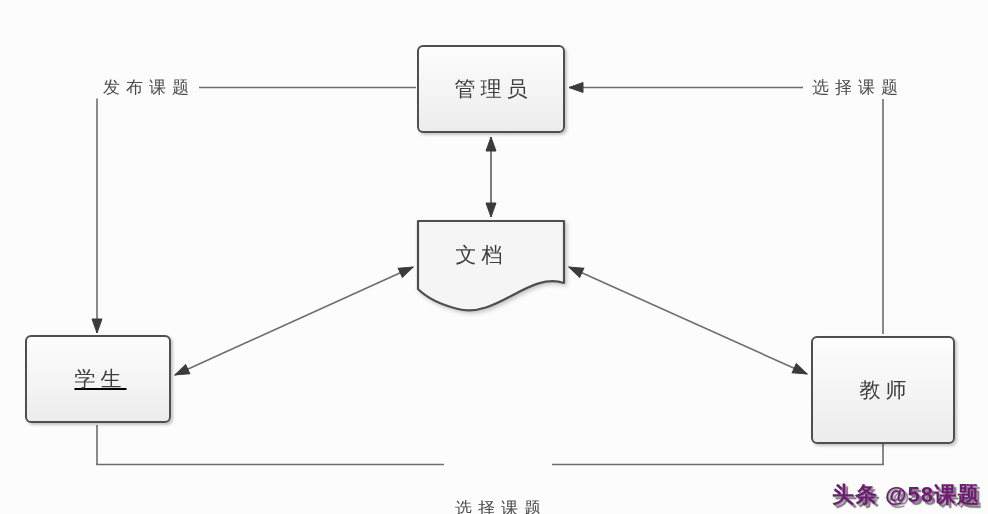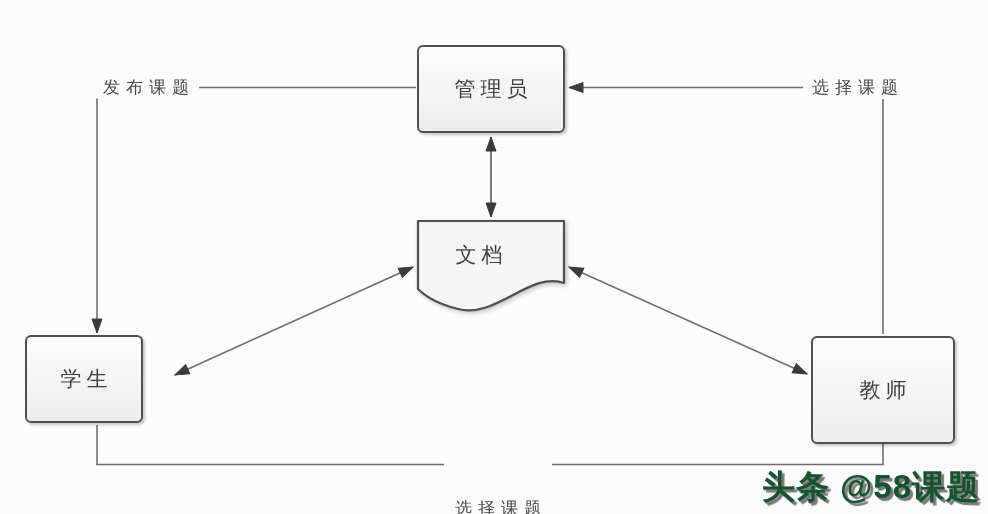--- a/index.html
+++ b/index.html
@@ -66,30 +66,30 @@
     color: #4a4a4a;
     white-space: nowrap;
     background: #fcfcfc;
     padding: 0 2px;
   }
   .watermark {
     position: absolute;
     z-index: 4;
     right: 8px;
     bottom: 4px;
-    font-size: 33px;
+    font-size: 22px;
     font-weight: bold;
     letter-spacing: 1px;
-    color: #14532d;
+    color: #701a75;
     text-shadow: 3px 3px 1px #787878, 1px 1px 0 #9a9a9a;
     white-space: nowrap;
   }
   
   .node-admin   { left: 417px; top: 45px;  width: 148px; height: 88px; }
-  .node-student { left: 25px;  top: 335px; width: 118px; height: 88px; }
+  .node-student { left: 25px;  top: 335px; width: 146px; height: 88px; text-decoration: underline; }
   .node-teacher { left: 811px; top: 336px; width: 144px; height: 108px; }
   
   .label-publish { left: 146px; top: 87px; }
   .label-submit  { left: 855px; top: 87px; }
   .label-select  { left: 498px; top: 464px; margin-top: 44px; }
 </style>
 </head>
 <body>
 
 <div class="canvas">

